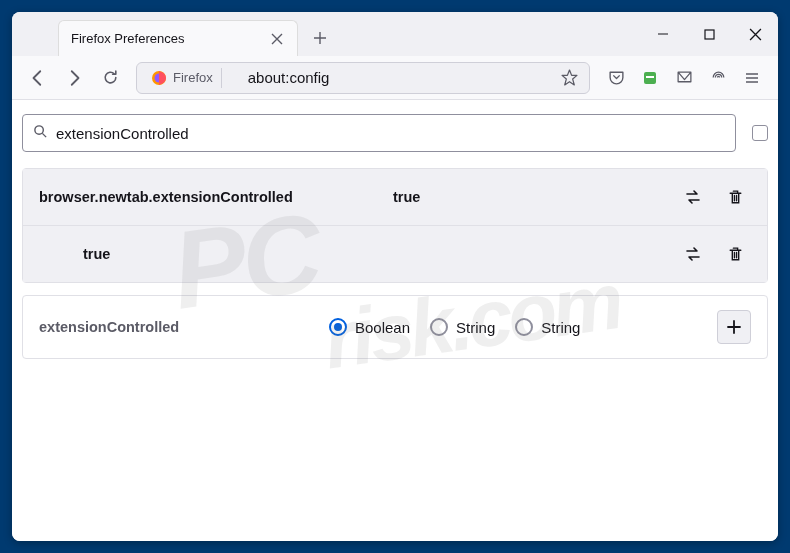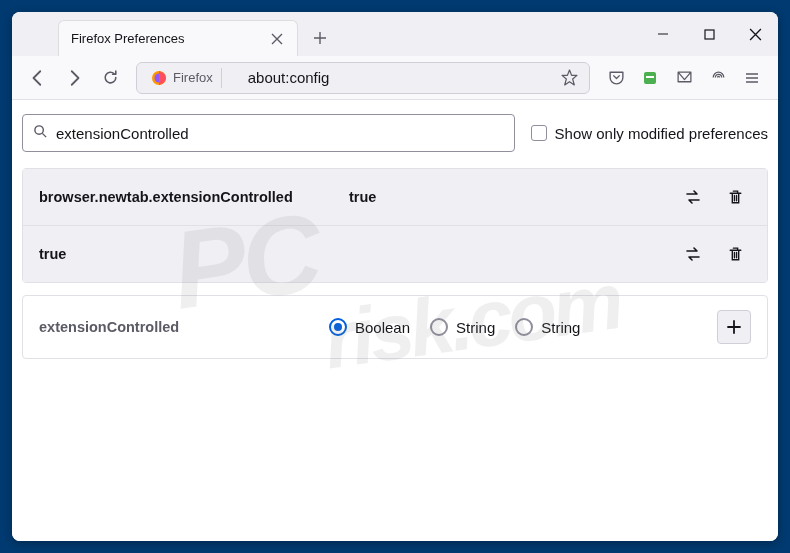--- a/index.html
+++ b/index.html
@@ -30,21 +30,21 @@
 .search-box { flex: 1; height: 38px; border: 1px solid #8f8f9d; border-radius: 4px; display: flex; align-items: center; padding: 0 10px; background: #fff; }
 .search-icon { color: #5b5b66; margin-right: 8px; }
 .search-input { border: none; outline: none; font-size: 15px; flex: 1; color: #15141a; background: transparent; }
 .checkbox-wrap { display: flex; align-items: center; gap: 8px; font-size: 15px; color: #15141a; }
 .checkbox { width: 16px; height: 16px; border: 1px solid #8f8f9d; border-radius: 3px; cursor: pointer; }
 
 .pref-list { border: 1px solid #e0e0e6; border-radius: 4px; }
 .pref-row { display: flex; align-items: center; padding: 12px 16px; background: #f0f0f4; border-bottom: 1px solid #e0e0e6; }
 .pref-row:last-child { border-bottom: none; }
 .pref-name { width: 310px; font-size: 14.5px; font-weight: 700; color: #15141a; word-break: break-all; padding-right: 10px; }
-.pref-value { flex: 1; font-size: 14.5px; font-weight: 700; color: #15141a; }
+.pref-value { flex: 1; font-size: 14.5px; font-weight: 700; color: #15141a; margin-left: 44px; }
 .pref-actions { display: flex; gap: 10px; }
 .action-btn { width: 32px; height: 32px; display: flex; align-items: center; justify-content: center; cursor: pointer; border-radius: 4px; color: #15141a; }
 
 .add-row { display: flex; align-items: center; padding: 14px 16px; border: 1px solid #e0e0e6; border-radius: 4px; margin-top: 12px; }
 .add-name { width: 290px; font-size: 14.5px; font-weight: 700; color: #5b5b66; }
 .radio-group { display: flex; gap: 20px; flex: 1; align-items: center; }
 .radio-opt { display: flex; align-items: center; gap: 8px; font-size: 15px; color: #15141a; cursor: pointer; }
 .radio { width: 18px; height: 18px; border: 2px solid #8f8f9d; border-radius: 50%; display: flex; align-items: center; justify-content: center; }
 .radio.checked { border-color: #0060df; }
 .radio.checked::after { content: ""; width: 8px; height: 8px; background: #0060df; border-radius: 50%; }
@@ -159,21 +159,20 @@
         <span class="search-icon">
           <svg width="15" height="15" viewBox="0 0 16 16">
               <circle cx="6.5" cy="6.5" r="4.5" stroke="currentColor" stroke-width="1.5" fill="none"></circle>
               <path d="M10 10 L14 14" stroke="currentColor" stroke-width="1.5"></path>
             </svg>
         </span>
         <input class="search-input" value="extensionControlled" style="">
       </div>
       <label class="checkbox-wrap">
         <span class="checkbox"></span>
-        <span>Show only modified preferences</span>
       </label>
     </div>
 
     <div class="pref-list">
       <div class="pref-row">
         <div class="pref-name">browser.newtab.extensionControlled</div>
         <div class="pref-value">true</div>
         <div class="pref-actions">
           <div class="action-btn">
             <svg width="18" height="18" viewBox="0 0 18 18">

